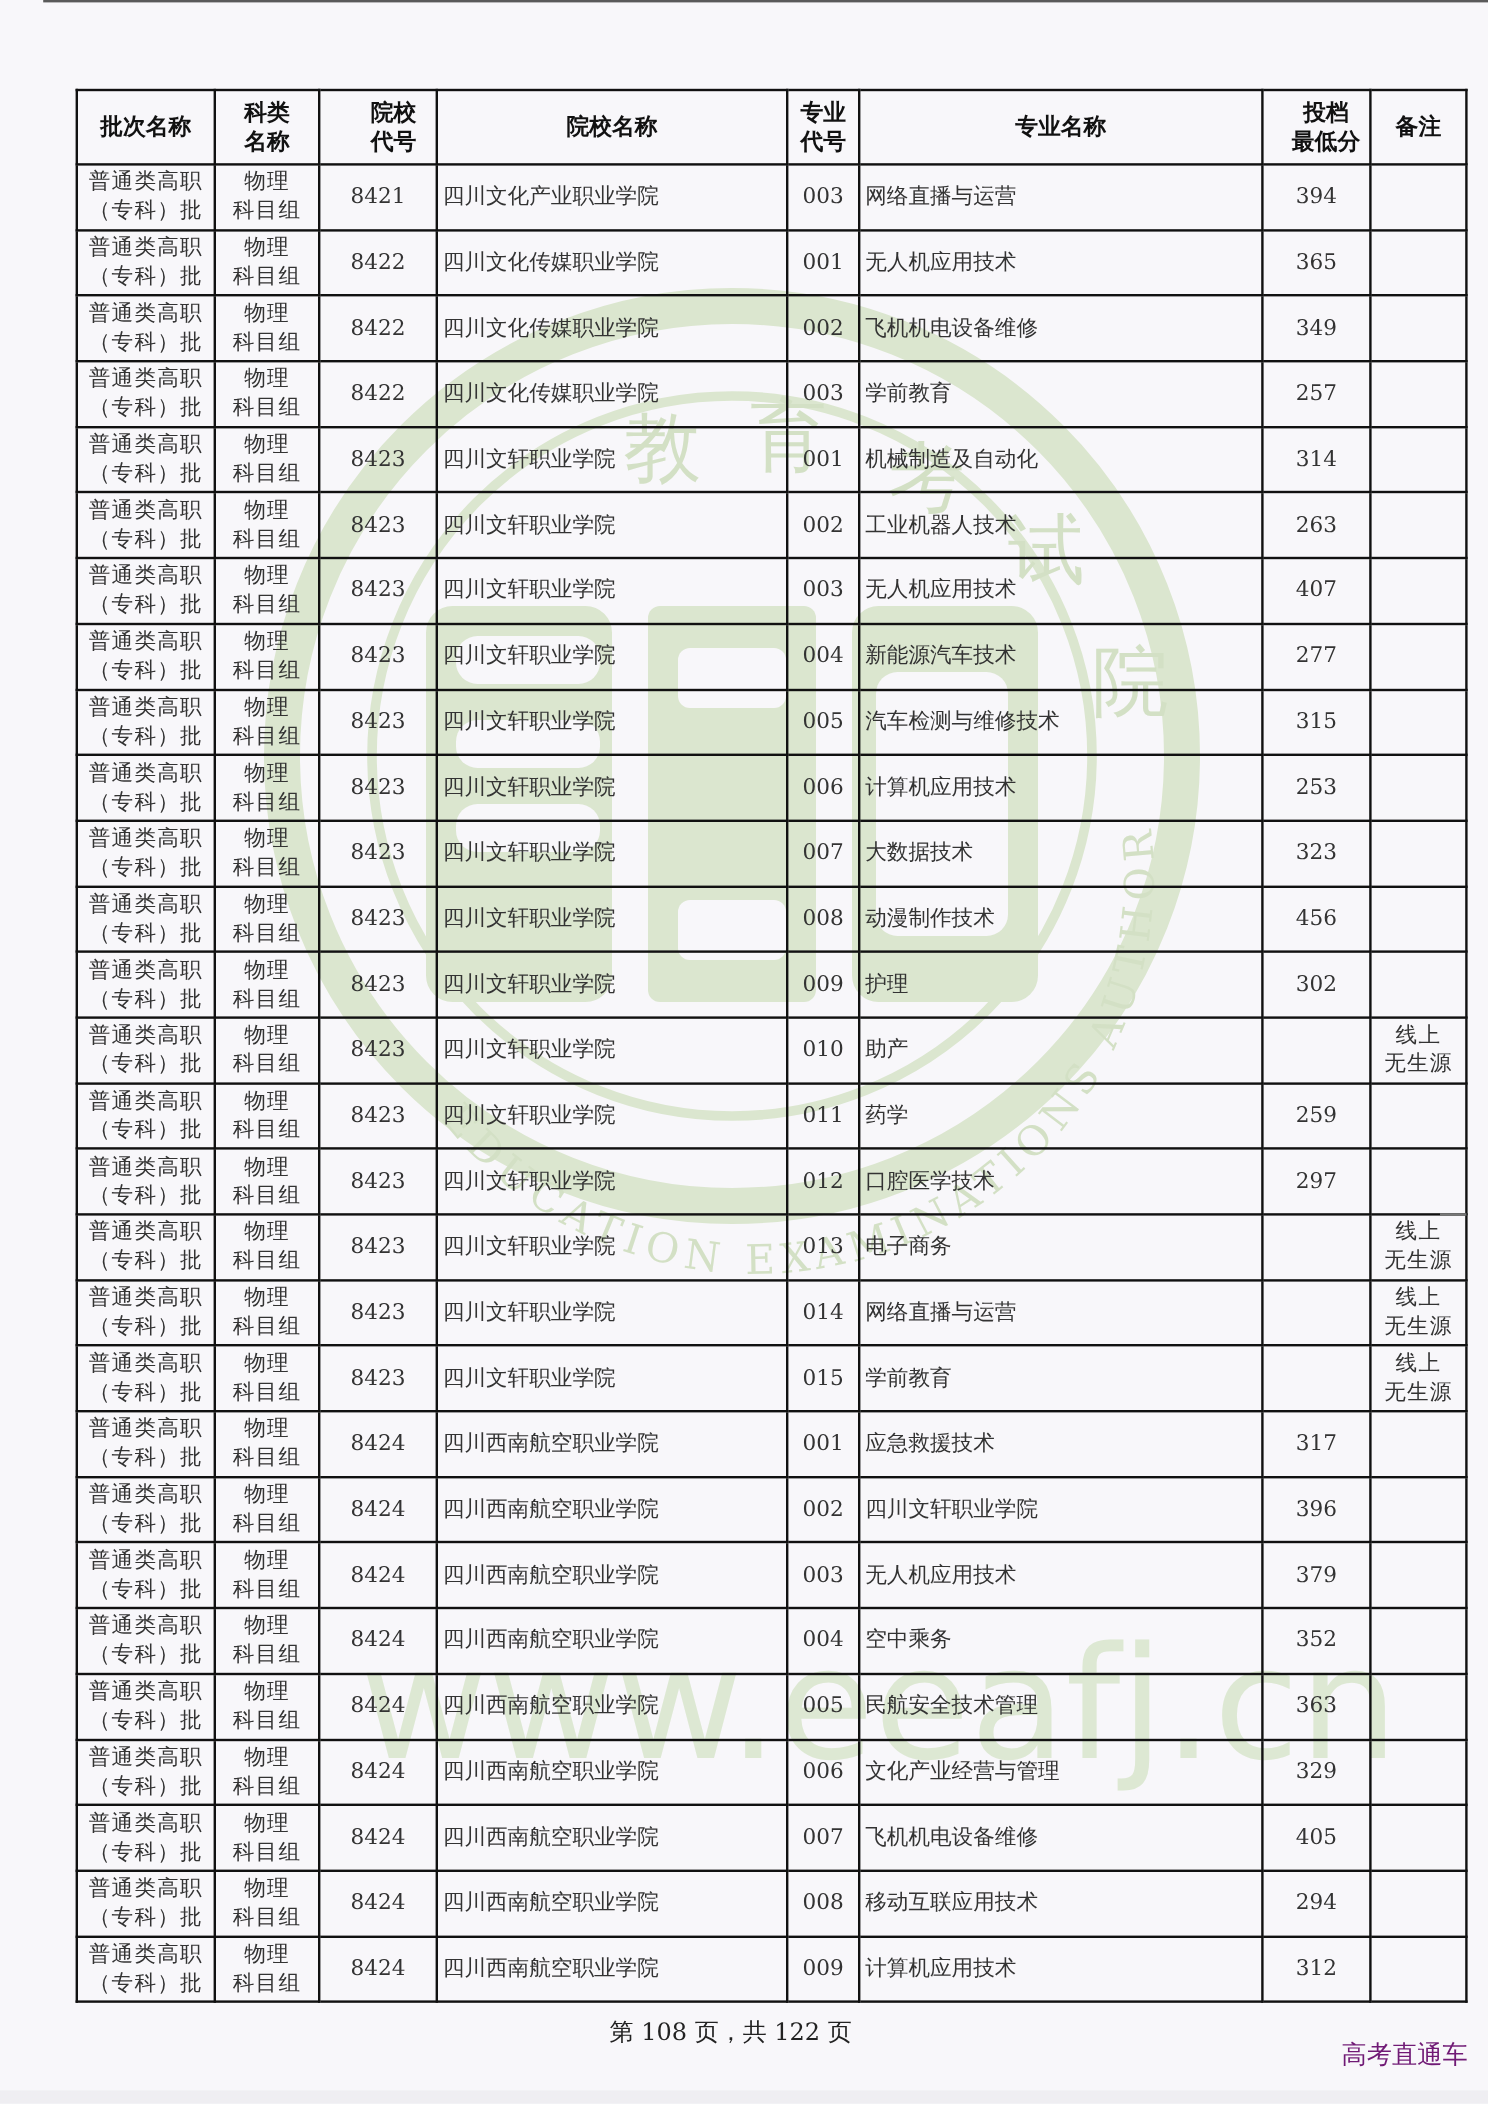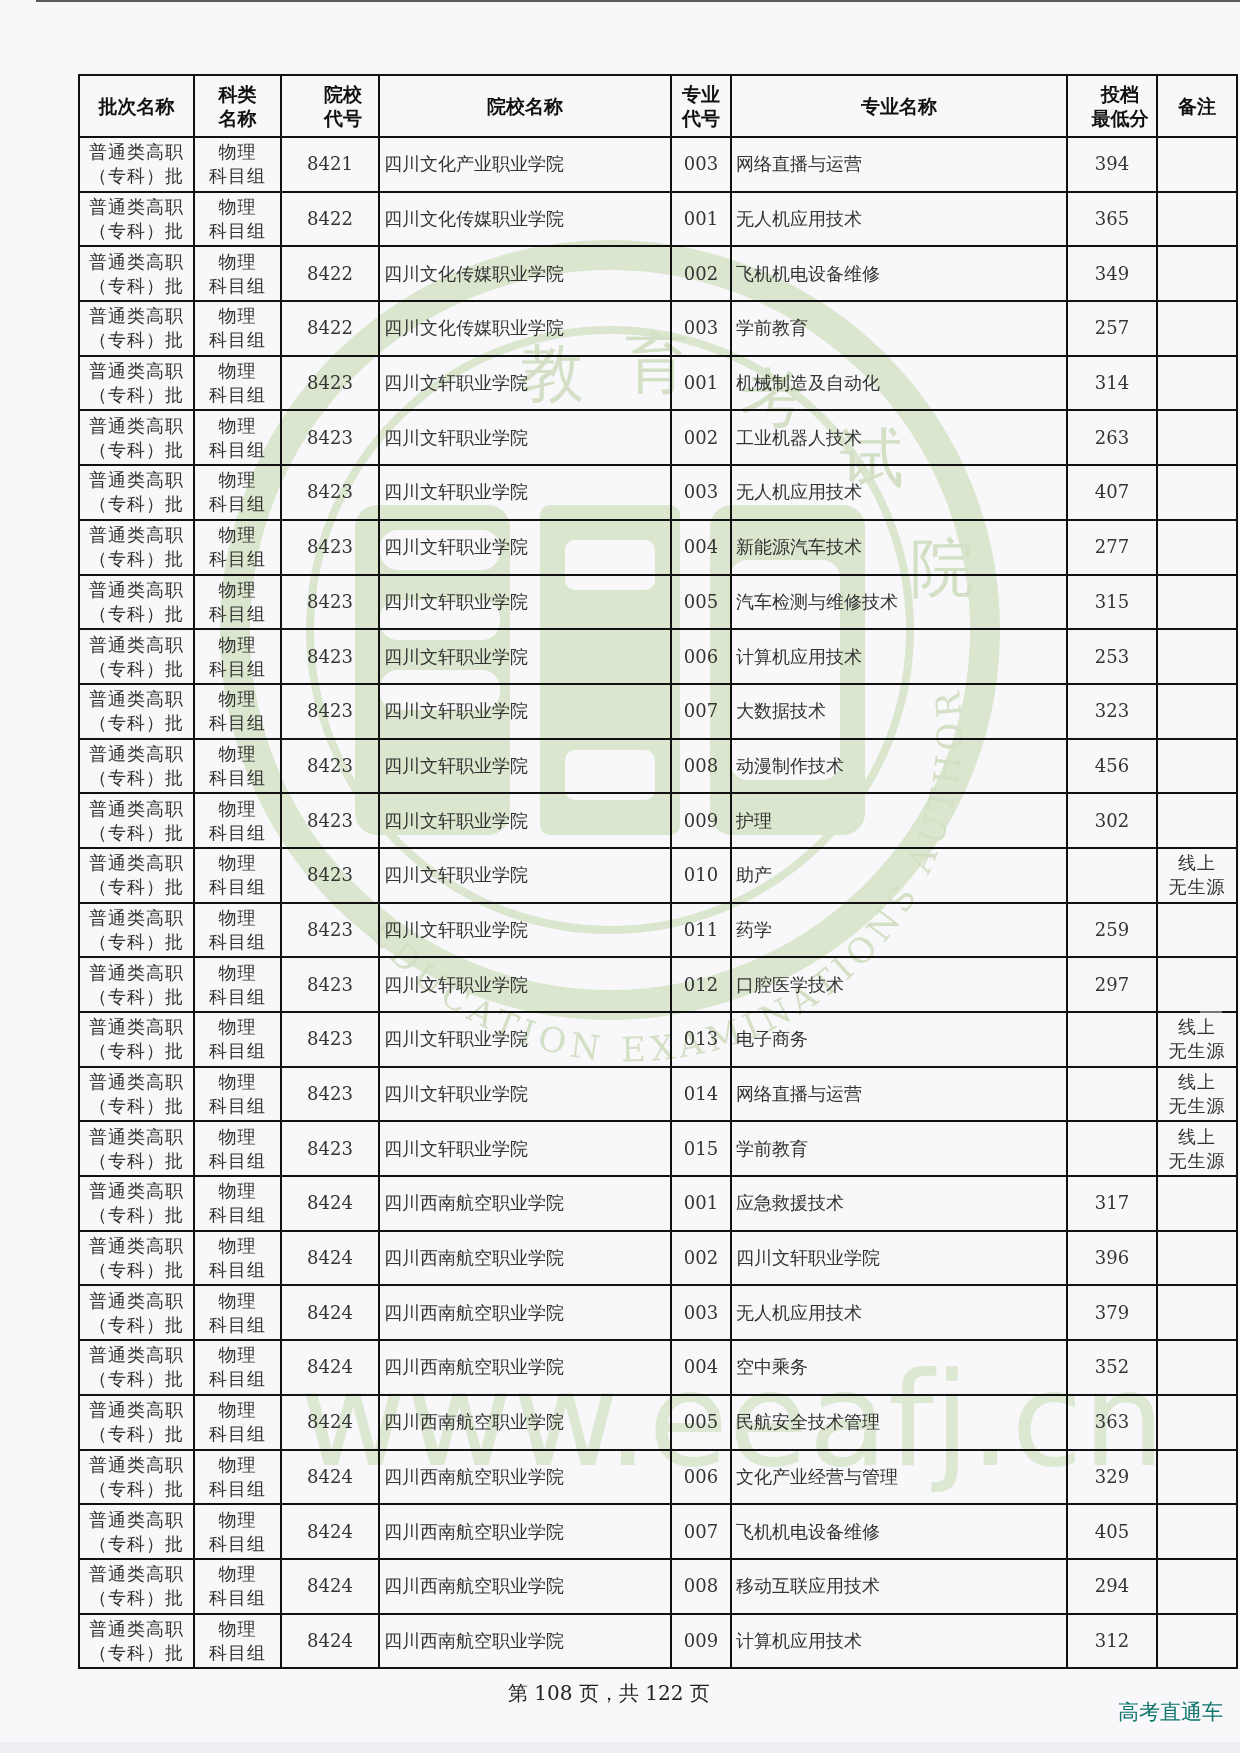--- a/index.html
+++ b/index.html
@@ -8,38 +8,38 @@
     background: #f8f7fa; position: relative;
     font-family: "DejaVu Serif", "Liberation Serif", serif;
     color: #2a2a2a;
   }
   .top-edge { position: absolute; left: 36px; top: 0; width: 1204px; height: 2px; background: #5a5a5a; }
   .bottom-band { position: absolute; left: 0; top: 1742px; width: 1240px; height: 11px; background: #efeef2; }
 
   
   .watermark { position: absolute; left: 0; top: 0; width: 1240px; height: 1753px; pointer-events: none; z-index: 1; }
 
-  .table-wrap { position: absolute; left: 78px; top: 74px; z-index: 2; }
+  .table-wrap { position: absolute; left: 63px; top: 74px; z-index: 2; }
   table { border-collapse: collapse; table-layout: fixed; background: transparent; }
   th, td {
     border: 2px solid #111;
     text-align: center; vertical-align: middle;
     padding: 0; overflow: hidden;
   }
   th { height: 60px; font-weight: bold; font-size: 19px; line-height: 24px; color: #111; font-family: "DejaVu Sans", "Liberation Sans", sans-serif; }
   td { height: 52.7px; font-size: 18px; line-height: 24px; color: #333; }
   td.left { text-align: left; padding-left: 4px; }
   td.two { font-size: 18px; line-height: 24px; letter-spacing: 1px; }
   td.num { font-size: 18px; }
   .c1 { width: 113px; } .c2 { width: 85px; } .c3 { width: 70px; padding-left: 26px; }
   .c4 { width: 290px; } .c5 { width: 58px; } .c6 { width: 334px; }
   .c7 { width: 72px; padding-left: 16px; } .c8 { width: 78px; }
 
   .footer-page { position: absolute; left: 508px; top: 1680px; font-size: 20px; color: #222; z-index: 2; }
-  .footer-brand { position: absolute; left: 1118px; top: 1698px; font-size: 21px; color: #0f766e; font-family: Liberation Sans, sans-serif; z-index: 2; }
+  .footer-brand { position: absolute; left: 1118px; top: 1698px; font-size: 21px; color: #701a75; font-family: Liberation Sans, sans-serif; z-index: 2; }
   .stray-mark { position: absolute; left: 1200px; top: 1011px; width: 22px; height: 2px; background: #777; z-index: 2; }
 </style>
 </head>
 <body>
 
 <div class="top-edge"></div>
 
 <svg class="watermark" viewBox="0 0 1240 1753" xmlns="http://www.w3.org/2000/svg">
   <g fill="none" stroke="#dbe6cf">
     <circle cx="610" cy="630" r="375" stroke-width="30"></circle>

